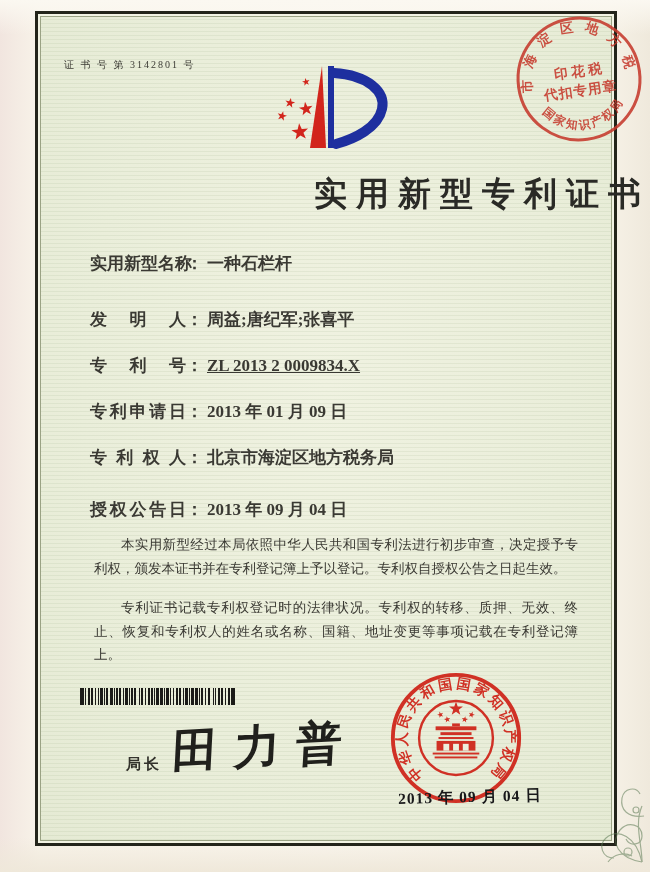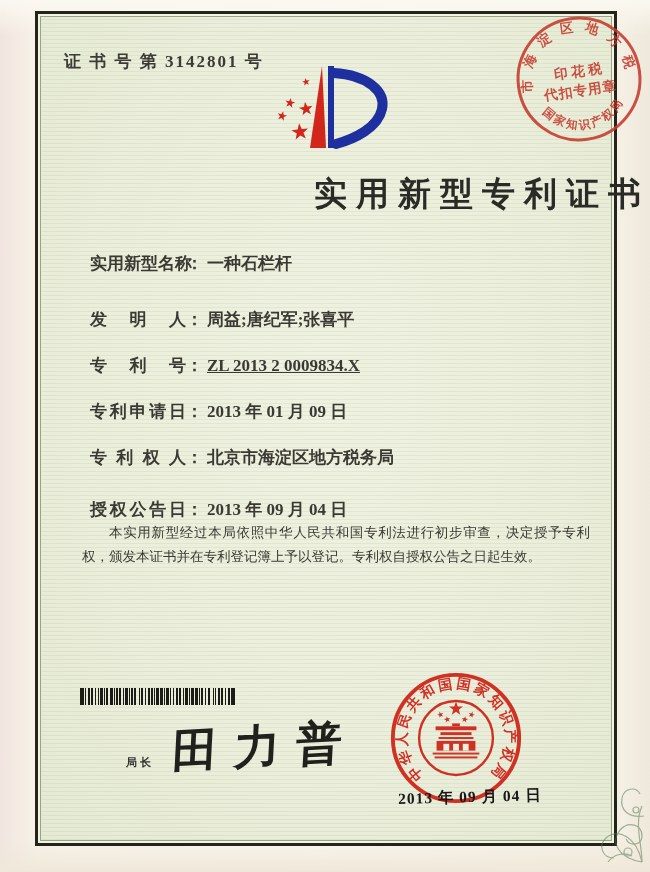--- a/index.html
+++ b/index.html
@@ -26,22 +26,22 @@
   .paper {
     width:100%; height:100%;
     border:1px solid #9aa284;
     background:
       repeating-linear-gradient(0deg, rgba(150,170,130,0.14) 0px, rgba(150,170,130,0.14) 1px, rgba(0,0,0,0) 1px, rgba(0,0,0,0) 4px),
       radial-gradient(ellipse at 50% 45%, #f0f2e1 0%, #eaeeda 60%, #e5ead4 100%);
   }
   .content { position:absolute; inset:0; color:#35342f; }
 
   .cert-number {
-    position:absolute; left:64px; top:50px;
-    font-size:17px; letter-spacing:2px; font-weight:700; color:#3c3b35;
+    position:absolute; left:64px; top:58px;
+    font-size:10px; letter-spacing:2px; font-weight:400; color:#3c3b35;
   }
   .logo { position:absolute; left:246px; top:52px; width:160px; height:114px; }
 
   .tax-stamp {
     position:absolute; left:513px; top:13px; width:132px; height:132px;
     transform:rotate(-8deg); opacity:0.88;
   }
 
   .page-title {
     position:absolute; left:0; right:0; top:172px;
@@ -58,26 +58,26 @@
   .field-row:nth-child(5){ top:194px; }
   .field-row:nth-child(6){ top:246px; }
   .flabel { display:inline-block; width:96px; text-align:justify; text-align-last:justify; }
   .fcolon { display:inline-block; margin-right:4px; }
 
   .body-text {
     position:absolute; left:78px; top:517px; width:516px;
     font-size:13.5px; line-height:23.5px; font-weight:500;
     text-align:justify; color:#3a3933;
   }
-  .body-text p { text-indent:2em; margin:4px; }
+  .body-text p { text-indent:2em; margin:16px; }
 
   .barcode { position:absolute; left:80px; top:688px; height:17px; display:flex; align-items:stretch; }
   .barcode .bar { background:#1b1b18; height:100%; }
 
-  .signer { position:absolute; left:126px; top:755px; font-size:11px; letter-spacing:3px; font-weight:600; color:#33322c; }
+  .signer { position:absolute; left:126px; top:755px; font-size:15px; letter-spacing:3px; font-weight:600; color:#33322c; }
   .signature {
     position:absolute; left:172px; top:716px;
     font-size:46px; font-weight:700; letter-spacing:16px; color:#20201c;
     transform:rotate(-3deg) skewX(-6deg); white-space:nowrap;
   }
 
   .office-seal { position:absolute; left:388px; top:670px; width:136px; height:136px; opacity:0.93; }
   .issue-date {
     position:absolute; left:398px; top:787px;
     font-size:15.5px; font-weight:700; letter-spacing:1px; color:#18181a;
@@ -160,20 +160,21 @@
       <div class="field-row">
         <span class="flabel">专利权人</span><span class="fcolon">：</span><span>北京市海淀区地方税务局</span>
       </div>
       <div class="field-row">
         <span class="flabel">授权公告日</span><span class="fcolon">：</span><span>2013 年 09 月 04 日</span>
       </div>
     </div>
 
     <div class="body-text">
       <p>本实用新型经过本局依照中华人民共和国专利法进行初步审查，决定授予专利权，颁发本证书并在专利登记簿上予以登记。专利权自授权公告之日起生效。</p>
+      <p>专利证书记载专利权登记时的法律状况。专利权的转移、质押、无效、终止、恢复和专利权人的姓名或名称、国籍、地址变更等事项记载在专利登记簿上。</p>
     </div>
 
     <div class="barcode">
         <div class="bar" style="width: 3.75px; margin-right: 1.25px;"></div>
         <div class="bar" style="width: 1.25px; margin-right: 1.25px;"></div>
         <div class="bar" style="width: 2.5px; margin-right: 1.25px;"></div>
         <div class="bar" style="width: 1.25px; margin-right: 2.5px;"></div>
         <div class="bar" style="width: 1.25px; margin-right: 1.25px;"></div>
         <div class="bar" style="width: 1.25px; margin-right: 1.25px;"></div>
         <div class="bar" style="width: 2.5px; margin-right: 1.25px;"></div>

